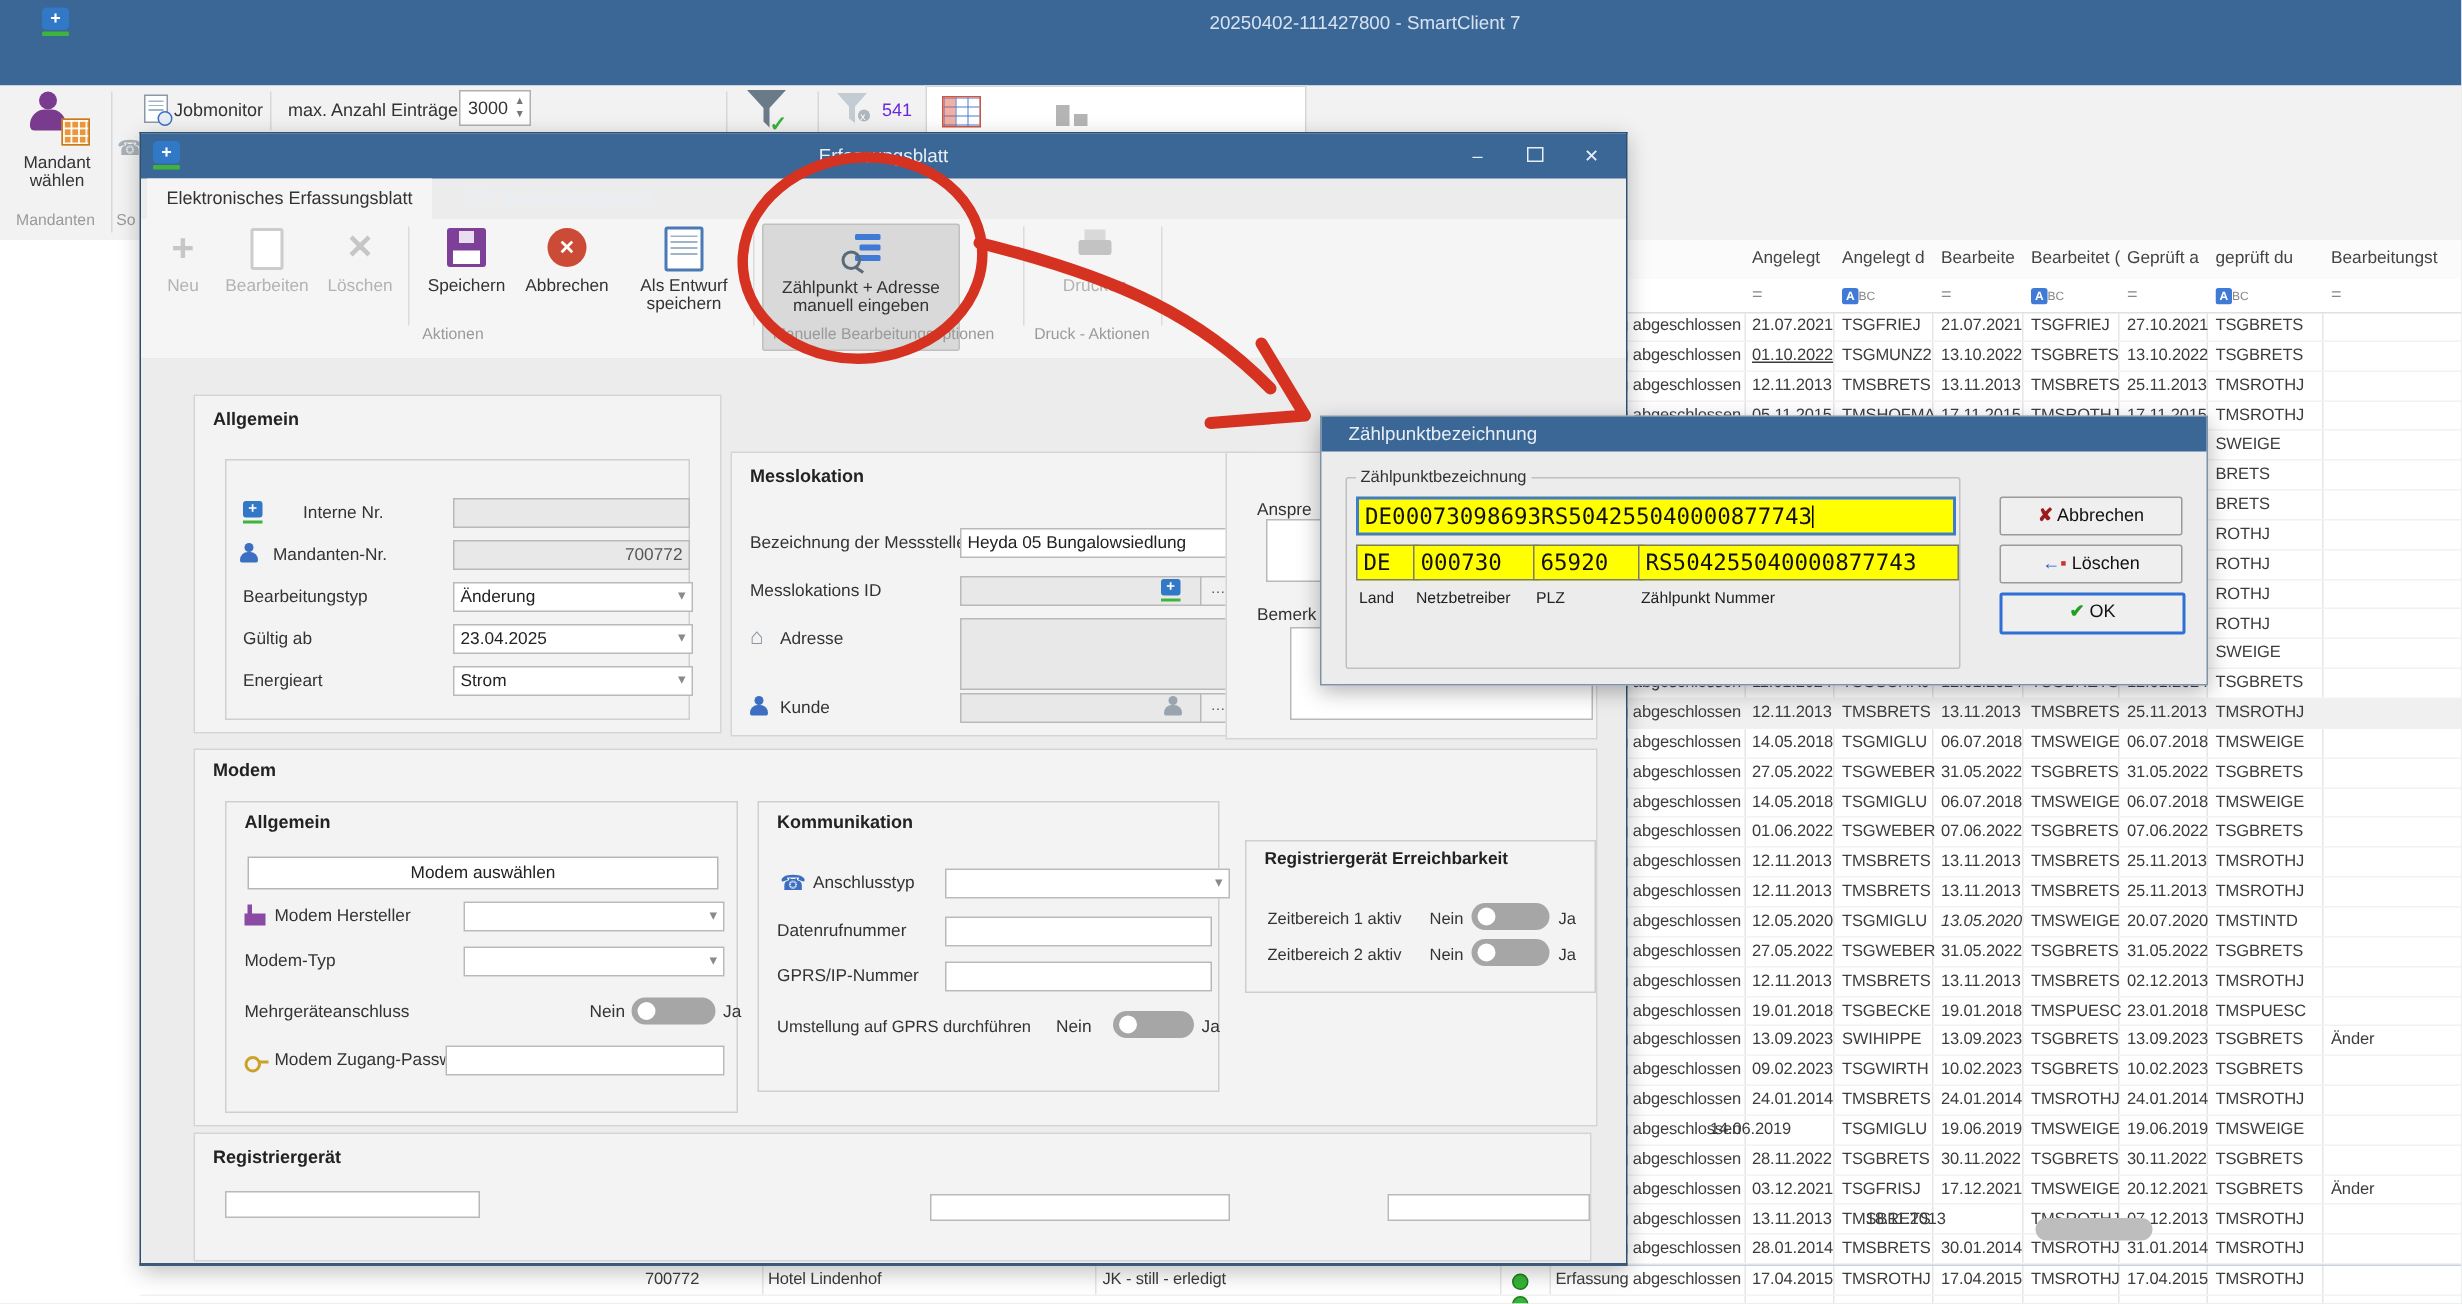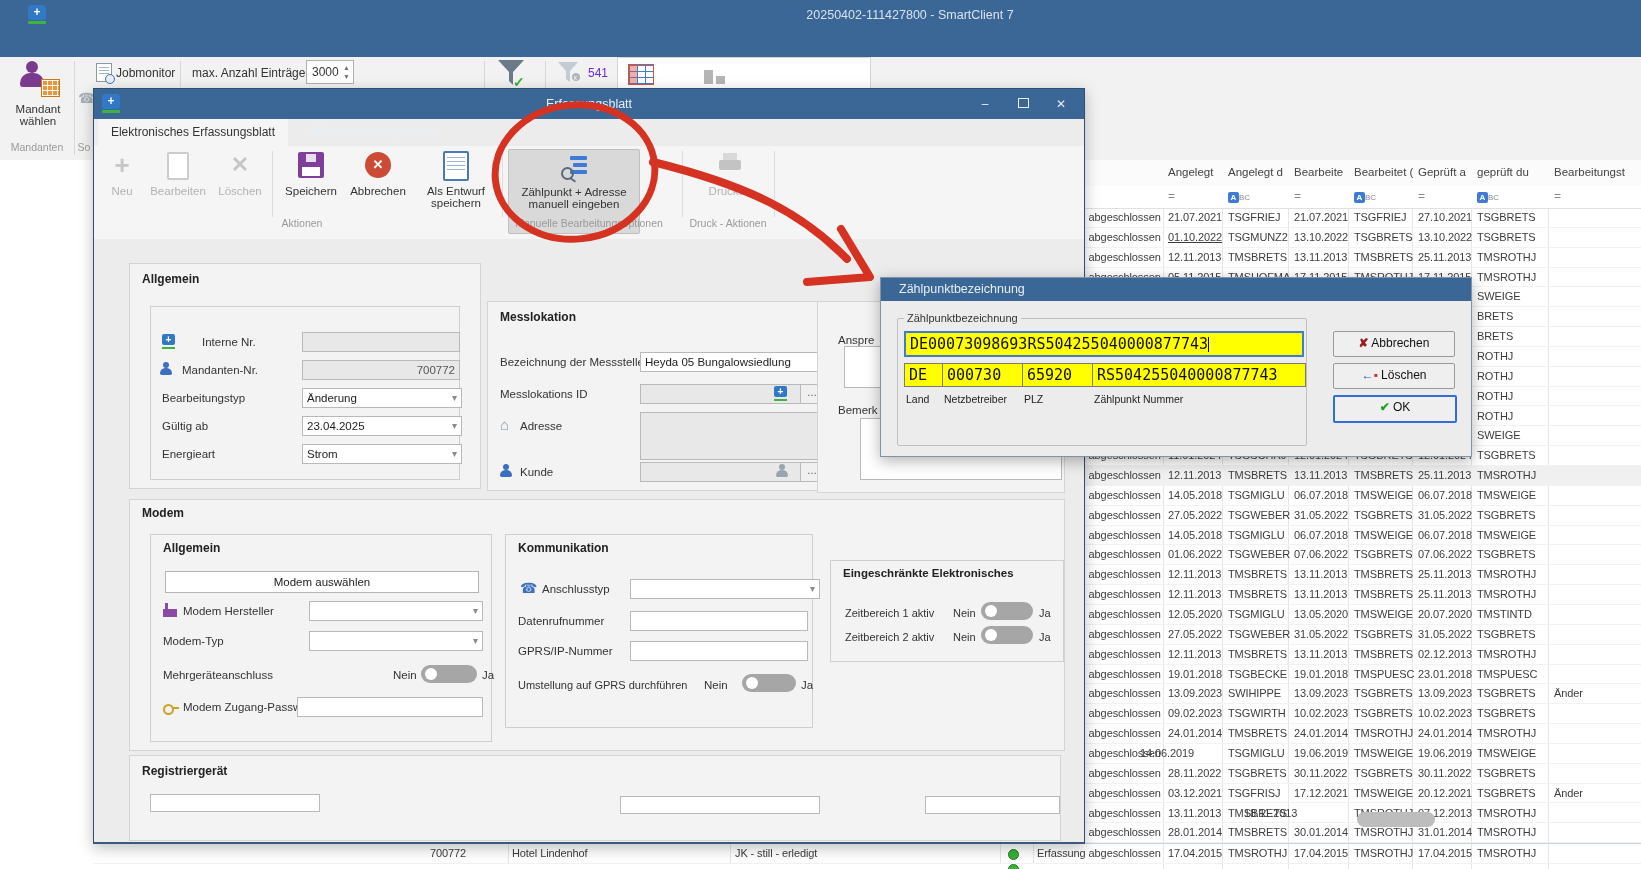--- a/index.html
+++ b/index.html
@@ -526,21 +526,21 @@
         <div class="gcell" style="left:1201px;width:56px;top:0;height:100%;">13.11.2013</div>
         <div class="gcell" style="left:1261px;width:60px;top:0;height:100%;">TMSBRETS</div>
         <div class="gcell" style="left:1325px;width:56px;top:0;height:100%;">25.11.2013</div>
         <div class="gcell" style="left:1384px;width:72px;top:0;height:100%;">TMSROTHJ</div>
         <div class="gcell" style="left:1461px;width:86px;top:0;height:100%;"></div>
       </div>
       <div class="grow" style="top:445px;height:18.85px;line-height:18.85px;">
         <div class="gcell" style="left:944px;width:126px;top:0;height:100%;">Erfassung abgeschlossen</div>
         <div class="gcell" style="left:1075px;width:56px;top:0;height:100%;">12.05.2020</div>
         <div class="gcell" style="left:1135px;width:62px;top:0;height:100%;">TSGMIGLU</div>
-        <div class="gcell" style="left:1201px;width:56px;top:0;height:100%;">13.05.2020</div>
+        <div class="gcell" style="left:1201px;width:56px;top:0;height:100%;font-style:italic;">13.05.2020</div>
         <div class="gcell" style="left:1261px;width:60px;top:0;height:100%;">TMSWEIGE</div>
         <div class="gcell" style="left:1325px;width:56px;top:0;height:100%;">20.07.2020</div>
         <div class="gcell" style="left:1384px;width:72px;top:0;height:100%;">TMSTINTD</div>
         <div class="gcell" style="left:1461px;width:86px;top:0;height:100%;"></div>
       </div>
       <div class="grow" style="top:464.85px;height:18.85px;line-height:18.85px;">
         <div class="gcell" style="left:944px;width:126px;top:0;height:100%;">Erfassung abgeschlossen</div>
         <div class="gcell" style="left:1075px;width:56px;top:0;height:100%;">27.05.2022</div>
         <div class="gcell" style="left:1135px;width:62px;top:0;height:100%;">TSGWEBER</div>
         <div class="gcell" style="left:1201px;width:56px;top:0;height:100%;">31.05.2022</div>
@@ -807,21 +807,21 @@
           <div class="fld" style="left:124px;top:76px;width:168px;height:18px;"></div>
           <div class="flabel" style="left:12px;top:110px;">GPRS/IP-Nummer</div>
           <div class="fld" style="left:124px;top:106px;width:168px;height:18px;"></div>
           <div class="flabel" style="left:12px;top:144px;font-size:11px;">Umstellung auf GPRS durchführen</div>
           <span class="njlabel" style="left:198px;top:144px;">Nein</span>
           <div class="toggle" style="left:236px;top:139px;width:54px;height:18px;"></div>
           <span class="njlabel" style="left:295px;top:144px;">Ja</span>
         </div>
 
         <div class="panel" style="left:700px;top:60px;width:232px;height:100px;">
-          <div class="grp-h" style="left:12px;top:6px;font-size:11.5px;">Eingeschränkte Elektronisches</div>
+          <div class="grp-h" style="left:12px;top:6px;font-size:11.5px;">Registriergerät Erreichbarkeit</div>
           <div class="flabel" style="left:14px;top:46px;font-size:11px;">Zeitbereich 1 aktiv</div>
           <span class="njlabel" style="left:122px;top:46px;font-size:11px;">Nein</span>
           <div class="toggle" style="left:150px;top:41px;width:52px;height:18px;"></div>
           <span class="njlabel" style="left:208px;top:46px;font-size:11px;">Ja</span>
           <div class="flabel" style="left:14px;top:70px;font-size:11px;">Zeitbereich 2 aktiv</div>
           <span class="njlabel" style="left:122px;top:70px;font-size:11px;">Nein</span>
           <div class="toggle" style="left:150px;top:65px;width:52px;height:18px;"></div>
           <span class="njlabel" style="left:208px;top:70px;font-size:11px;">Ja</span>
         </div>
       </div>

